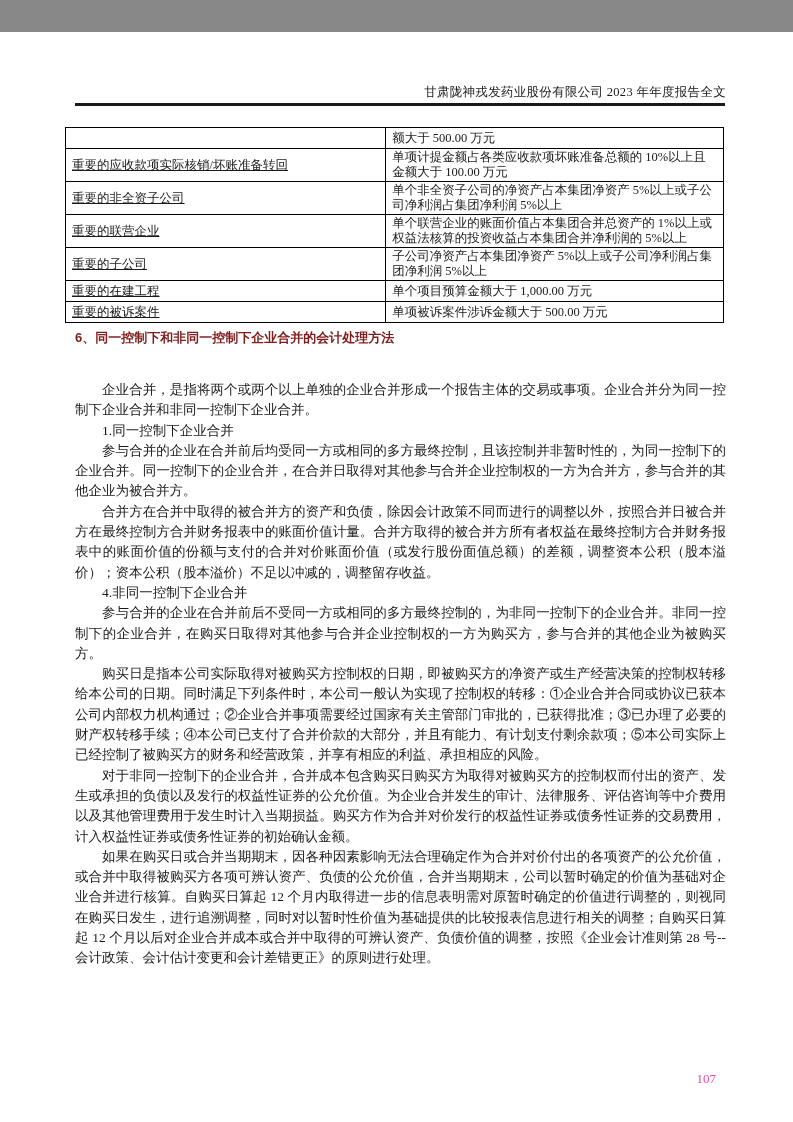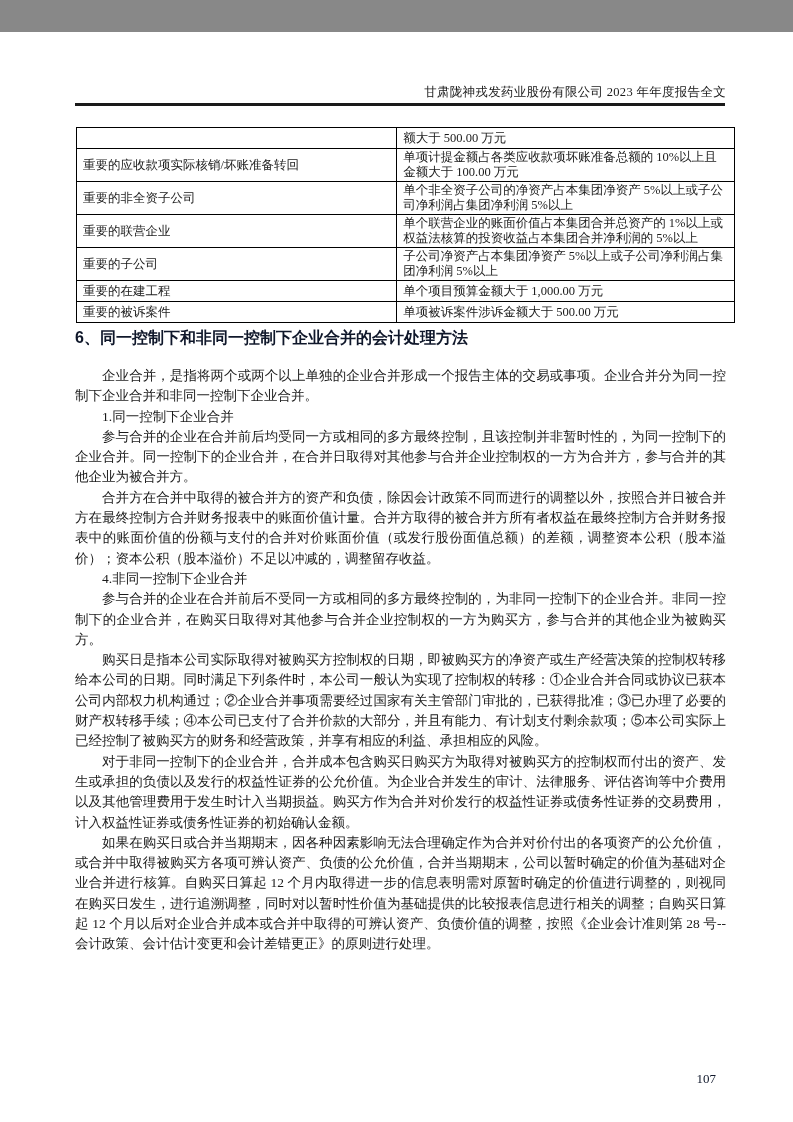--- a/index.html
+++ b/index.html
@@ -17,56 +17,56 @@
     text-align:right;
     font-size:12.5px;line-height:16px;
     color:#1a1a1a;
     letter-spacing:0.3px;
   }
   .hdr-rule{
     position:absolute;top:71px;left:75px;width:650px;height:3px;
     background:#1a1a1a;
   }
   table.criteria{
-    position:absolute;top:95px;left:76px;width:659px;
+    position:absolute;top:95px;left:65px;width:659px;
     border-collapse:collapse;
     table-layout:fixed;
     font-size:12.5px;line-height:15px;
   }
   table.criteria td{
     border:1px solid #000;
     padding:1px 6px;
     height:18px;
     vertical-align:middle;
     overflow:hidden;
   }
-  td.c1{width:48.6%;}
+  td.c1{width:48.6%;text-decoration:underline;}
   td.c2{width:51.4%;}
   h2.sec{
     position:absolute;top:296px;left:75px;width:651px;
     margin:0;
     font-family:"Liberation Sans","DejaVu Sans",sans-serif;
     font-weight:700;
-    font-size:16px;line-height:20px;
-    color:#0f172a;
+    font-size:13px;line-height:20px;
+    color:#7f1d1d;
   }
   .bodytext{
-    position:absolute;top:334px;left:75px;width:651px;
+    position:absolute;top:348px;left:75px;width:651px;
     font-size:13.5px;line-height:20.3px;
     text-align:justify;
     text-justify:inter-ideograph;
   }
   .bodytext p{
     margin:0;
     text-indent:2em;
   }
   .pagenum{
     position:absolute;top:1039px;left:75px;width:641px;
     text-align:right;
-    font-size:13px;color:#0f172a;
+    font-size:13px;color:#ec4899;
   }
 </style>
 </head>
 <body>
 
 <div class="sheet">
 
   <div class="hdr">甘肃陇神戎发药业股份有限公司 2023 年年度报告全文</div>
   <div class="hdr-rule"></div>
 

